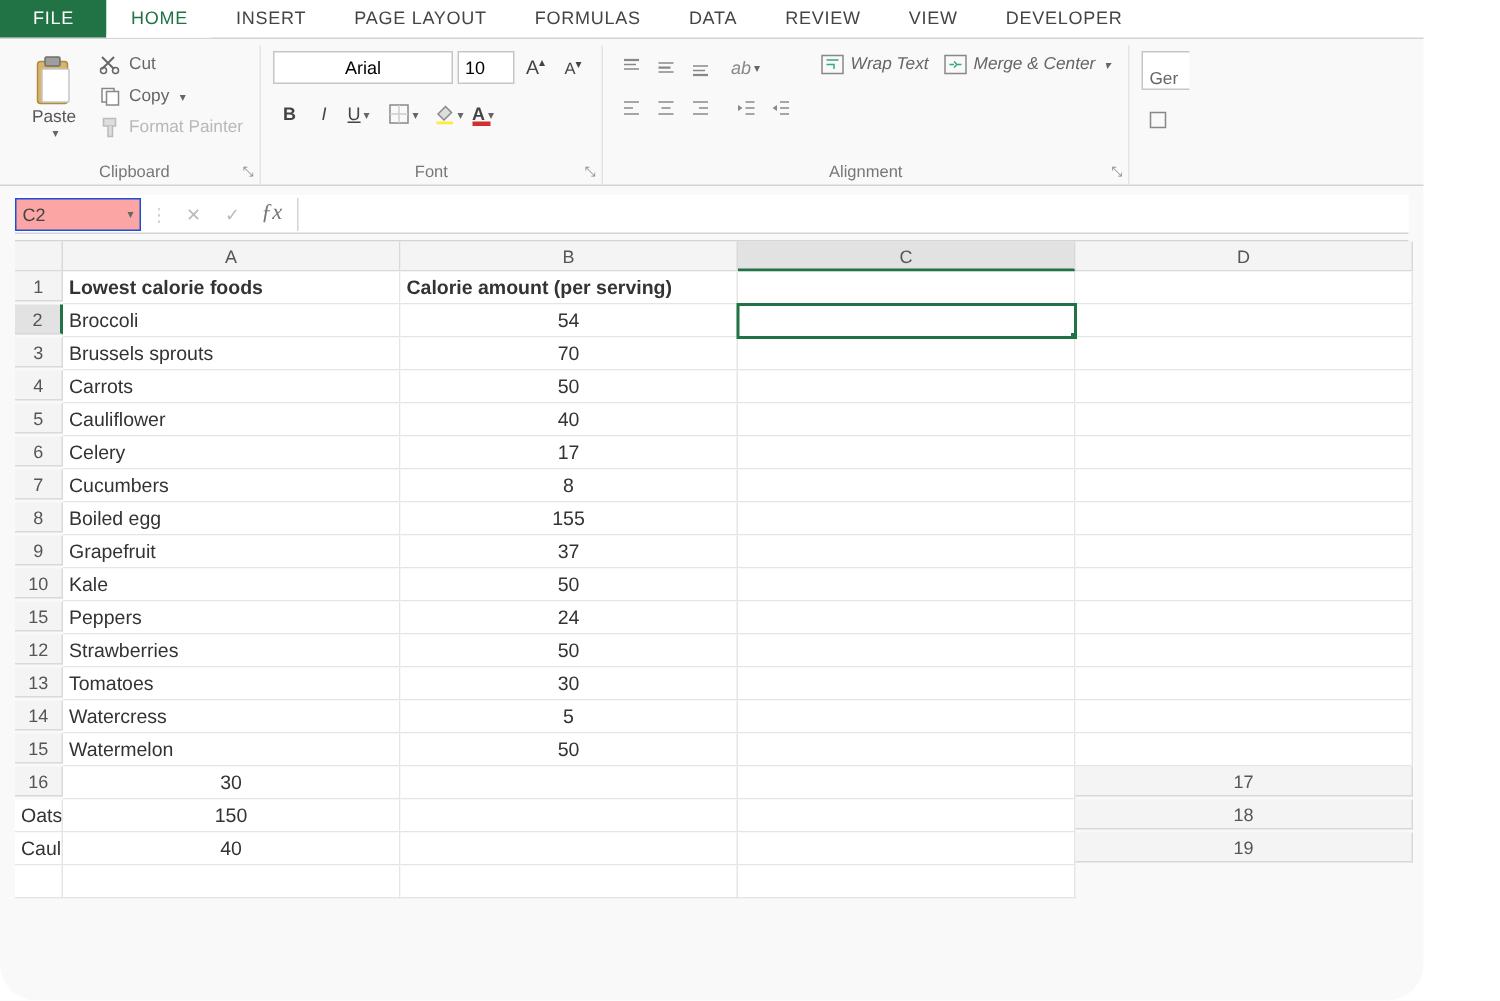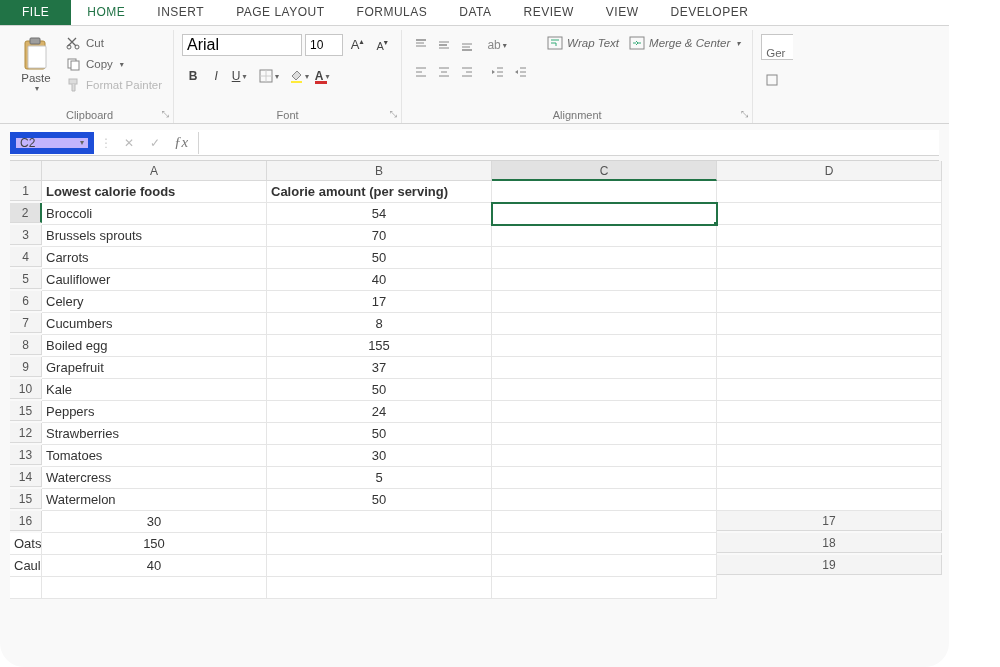--- a/index.html
+++ b/index.html
@@ -22,35 +22,35 @@
 
 .paste-btn { display: flex; flex-direction: column; align-items: center; width: 44px; cursor: pointer; padding-top: 2px; }
 .paste-icon { width: 32px; height: 36px; display: flex; align-items: center; justify-content: center; }
 .clip-small { display: flex; flex-direction: column; gap: 3px; font-size: 11.5px; color: #666; }
 .clip-item { display: flex; align-items: center; gap: 5px; cursor: pointer; padding: 1px 3px; }
 .clip-item .ic { width: 16px; height: 16px; display: inline-flex; align-items: center; justify-content: center; }
 .disabled { color: #b8b8b8; }
 
 
 .font-row1 { display: flex; gap: 3px; align-items: center; }
-.font-name { width: 120px; height: 22px; border: 1px solid #c6c6c6; background: #fff; font-size: 16px; padding: 0 4px; }
+.font-name { width: 120px; height: 22px; border: 1px solid #c6c6c6; background: #fff; font-size: 12px; padding: 0 4px; text-align: center; }
 .font-size { width: 38px; height: 22px; border: 1px solid #c6c6c6; background: #fff; font-size: 12px; padding: 0 4px; }
 .icon-btn { width: 22px; height: 22px; display: inline-flex; align-items: center; justify-content: center; cursor: pointer; border: 1px solid transparent; }
 .font-row2 { display: flex; gap: 1px; margin-top: 5px; align-items: center; }
 .font-group-body { flex-direction: column; align-items: flex-start; }
 
 
 .align-body { flex-direction: column; }
 .align-row { display: flex; gap: 1px; }
 .align-right-col { display: flex; flex-direction: row; gap: 2px; margin-left: 8px; font-style: italic; }
 .wrap-merge { display: flex; align-items: center; gap: 4px; font-size: 11.5px; color: #666; padding: 2px 4px; cursor: pointer; }
 
 
 .formula-bar-row { display: flex; align-items: center; height: 26px; border-bottom: 1px solid #d4d4d4; background: #fff; margin: 6px 10px 0 10px; }
-.name-box { width: 84px; height: 22px; border: 6px solid #1d4ed8; background: #c4b5fd; display: flex; align-items: center; padding: 0 4px; font-size: 12px; justify-content: space-between; margin-right: 6px; }
+.name-box { width: 84px; height: 22px; border: 1px solid #1d4ed8; background: #fca5a5; display: flex; align-items: center; padding: 0 4px; font-size: 12px; justify-content: space-between; margin-right: 6px; }
 .fx-btns { display: flex; gap: 4px; align-items: center; padding: 0 6px; color: #aaa; }
 .fx-label { font-style: italic; font-family: "Times New Roman", serif; font-size: 15px; color: #777; margin: 0 4px; }
 .formula-input { flex: 1; height: 22px; border: none; border-left: 1px solid #d4d4d4; padding: 0 6px; outline: none; }
 
 
 .grid-wrap { margin: 4px 10px 0 10px; border-top: 1px solid #d4d4d4; }
 .grid { display: grid; grid-template-columns: 32px 225px 225px 225px 225px; font-size: 13px; color: #333; }
 .col-header, .row-header { background: #f4f4f4; border-right: 1px solid #d9d9d9; border-bottom: 1px solid #d9d9d9; text-align: center; font-size: 12px; color: #555; height: 20px; line-height: 20px; }
 .corner { background: #f4f4f4; border-right: 1px solid #d9d9d9; border-bottom: 1px solid #d9d9d9; }
 .col-header.sel { background: #e2e2e2; border-bottom: 2px solid #217346; }
@@ -211,21 +211,21 @@
                 <span>
                   <svg width="14" height="14">
                     <line x1="2" y1="6" x2="12" y2="6" stroke="#888"></line>
                     <line x1="2" y1="9" x2="10" y2="9" stroke="#888"></line>
                     <line x1="2" y1="12" x2="12" y2="12" stroke="#888" stroke-width="1.5"></line>
                   </svg>
                 </span>
               </span>
             <span style="width:6px"></span>
             <span class="icon-btn">
-                <span style="color:#888;">ab</span>
+                <span style="color:#888;font-style:italic">ab</span>
                 <span class="dd-arrow">▾</span>
               </span>
           </div>
           <div class="align-row" style="margin-top:5px">
             <span class="icon-btn">
                 <span>
                   <svg width="14" height="14">
                     <line x1="2" y1="3" x2="12" y2="3" stroke="#888"></line>
                     <line x1="2" y1="7" x2="8" y2="7" stroke="#888"></line>
                     <line x1="2" y1="11" x2="12" y2="11" stroke="#888"></line>

